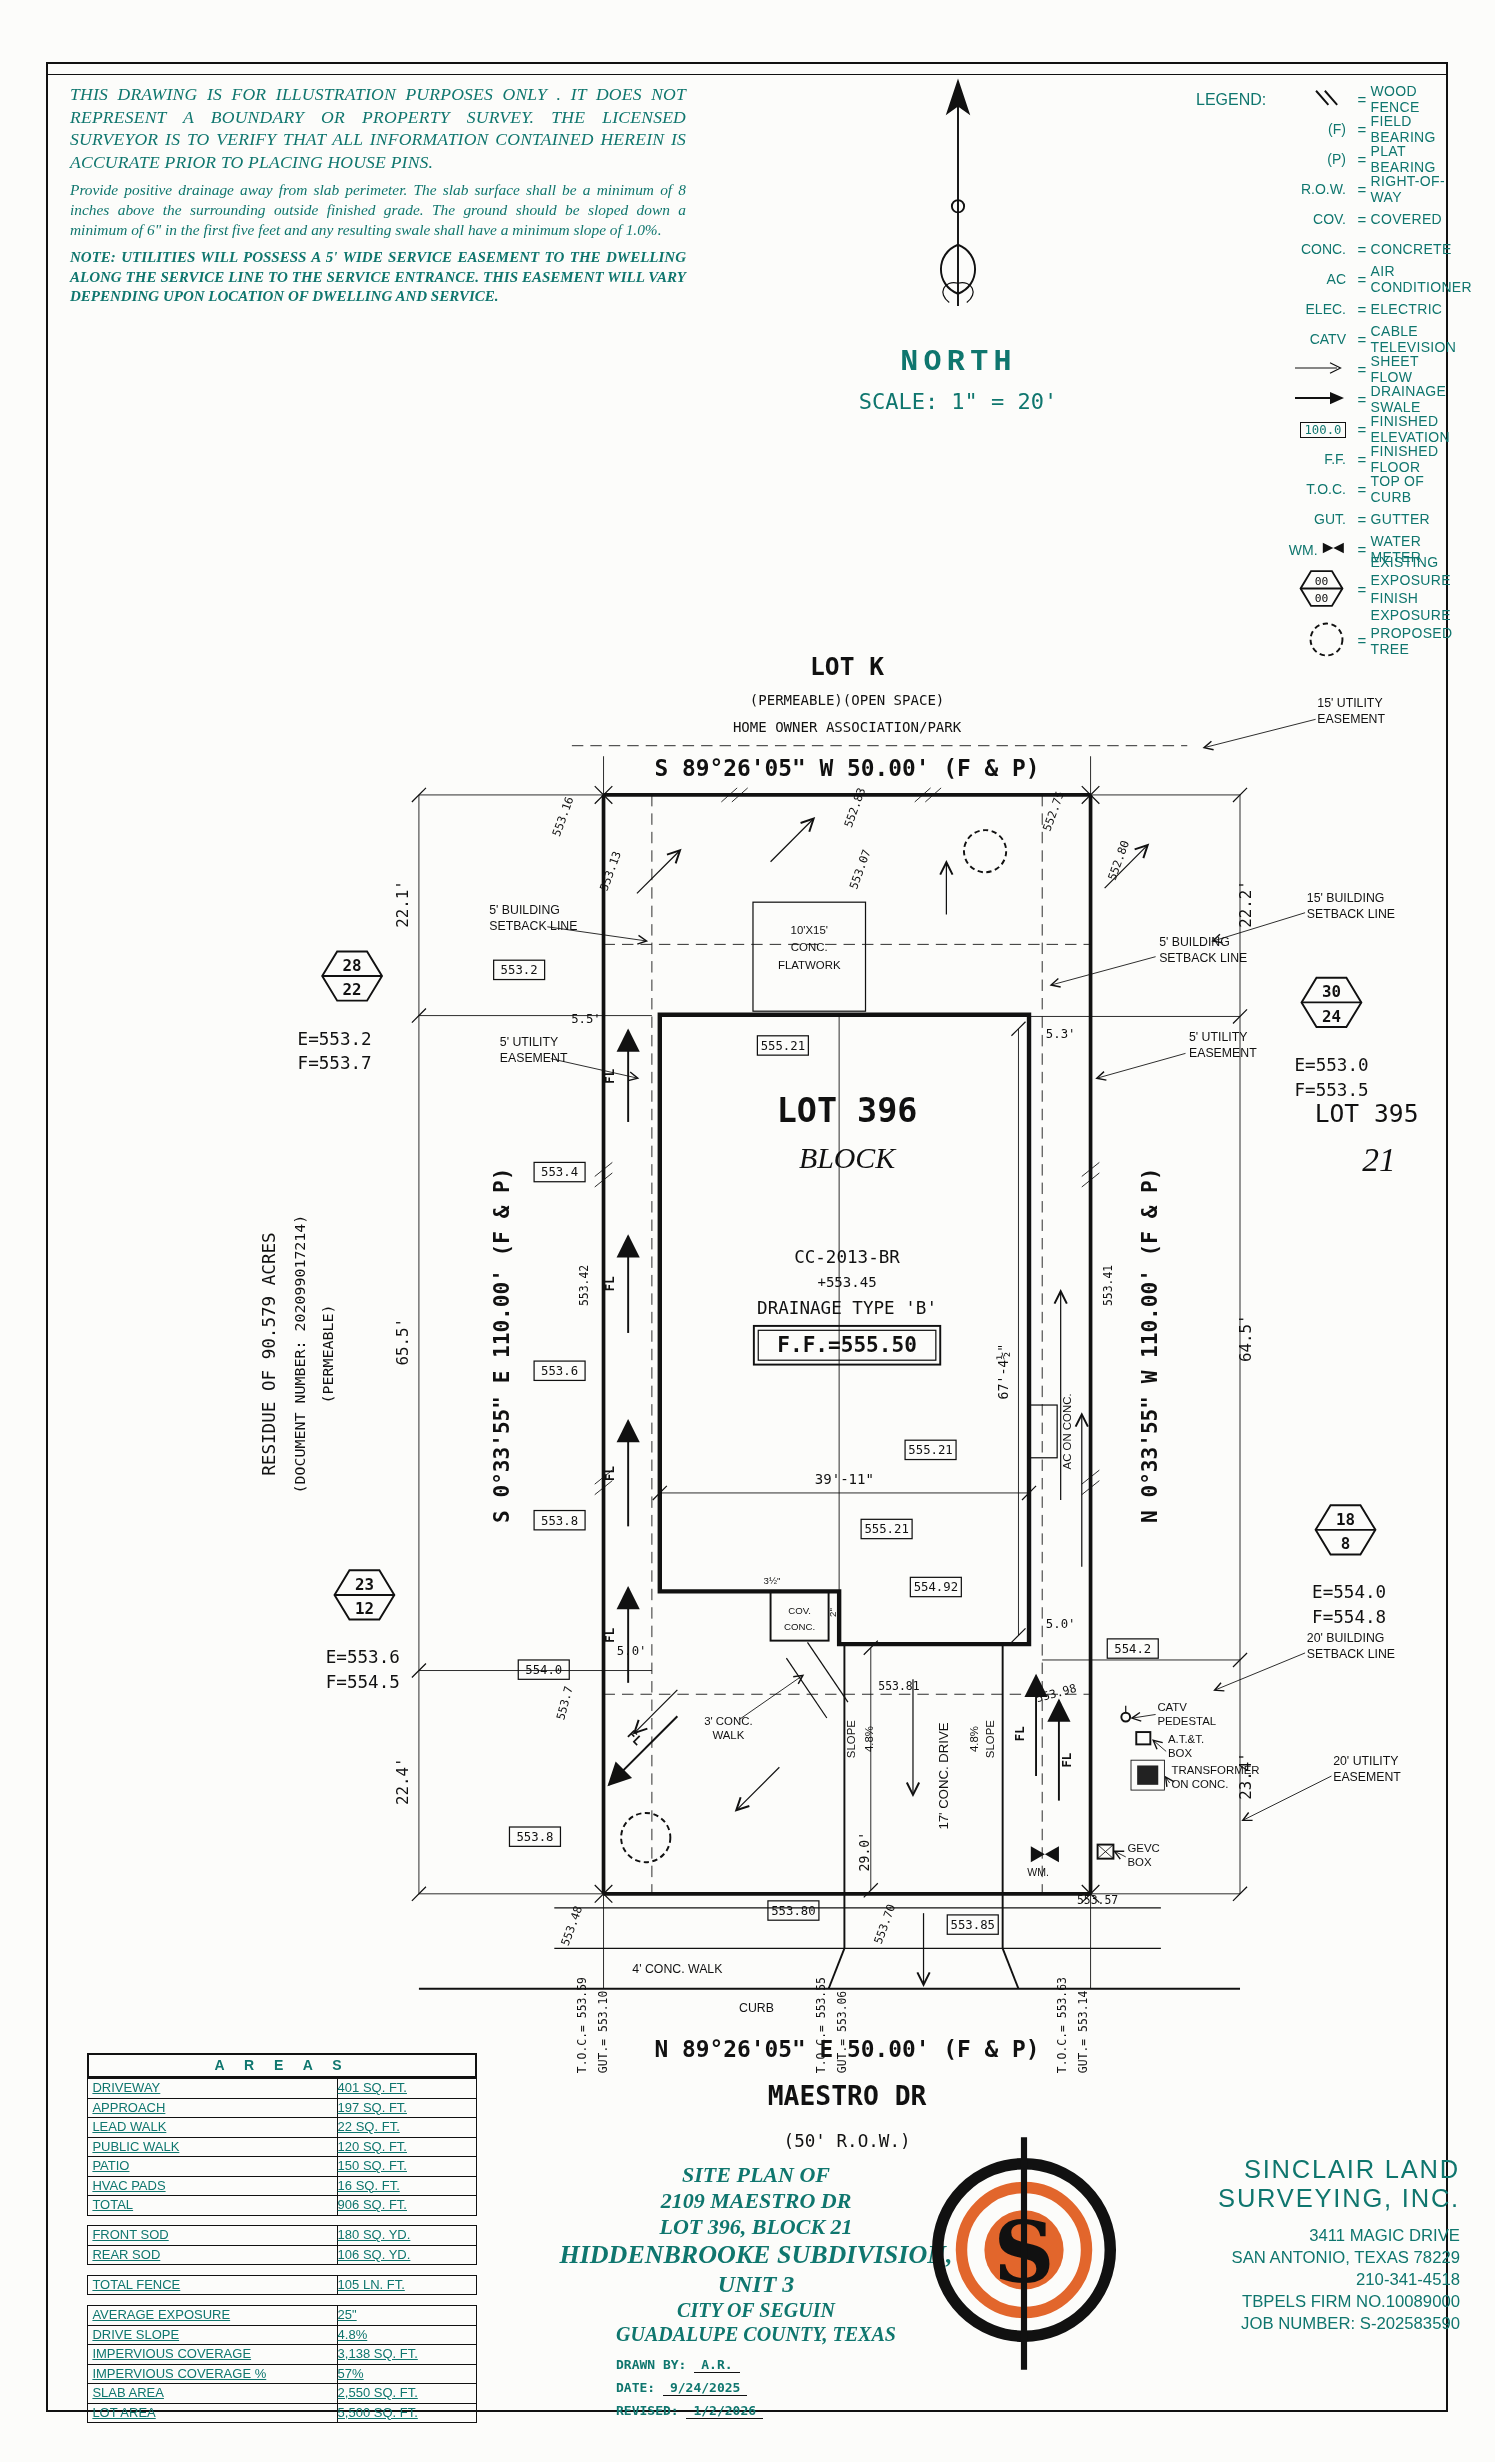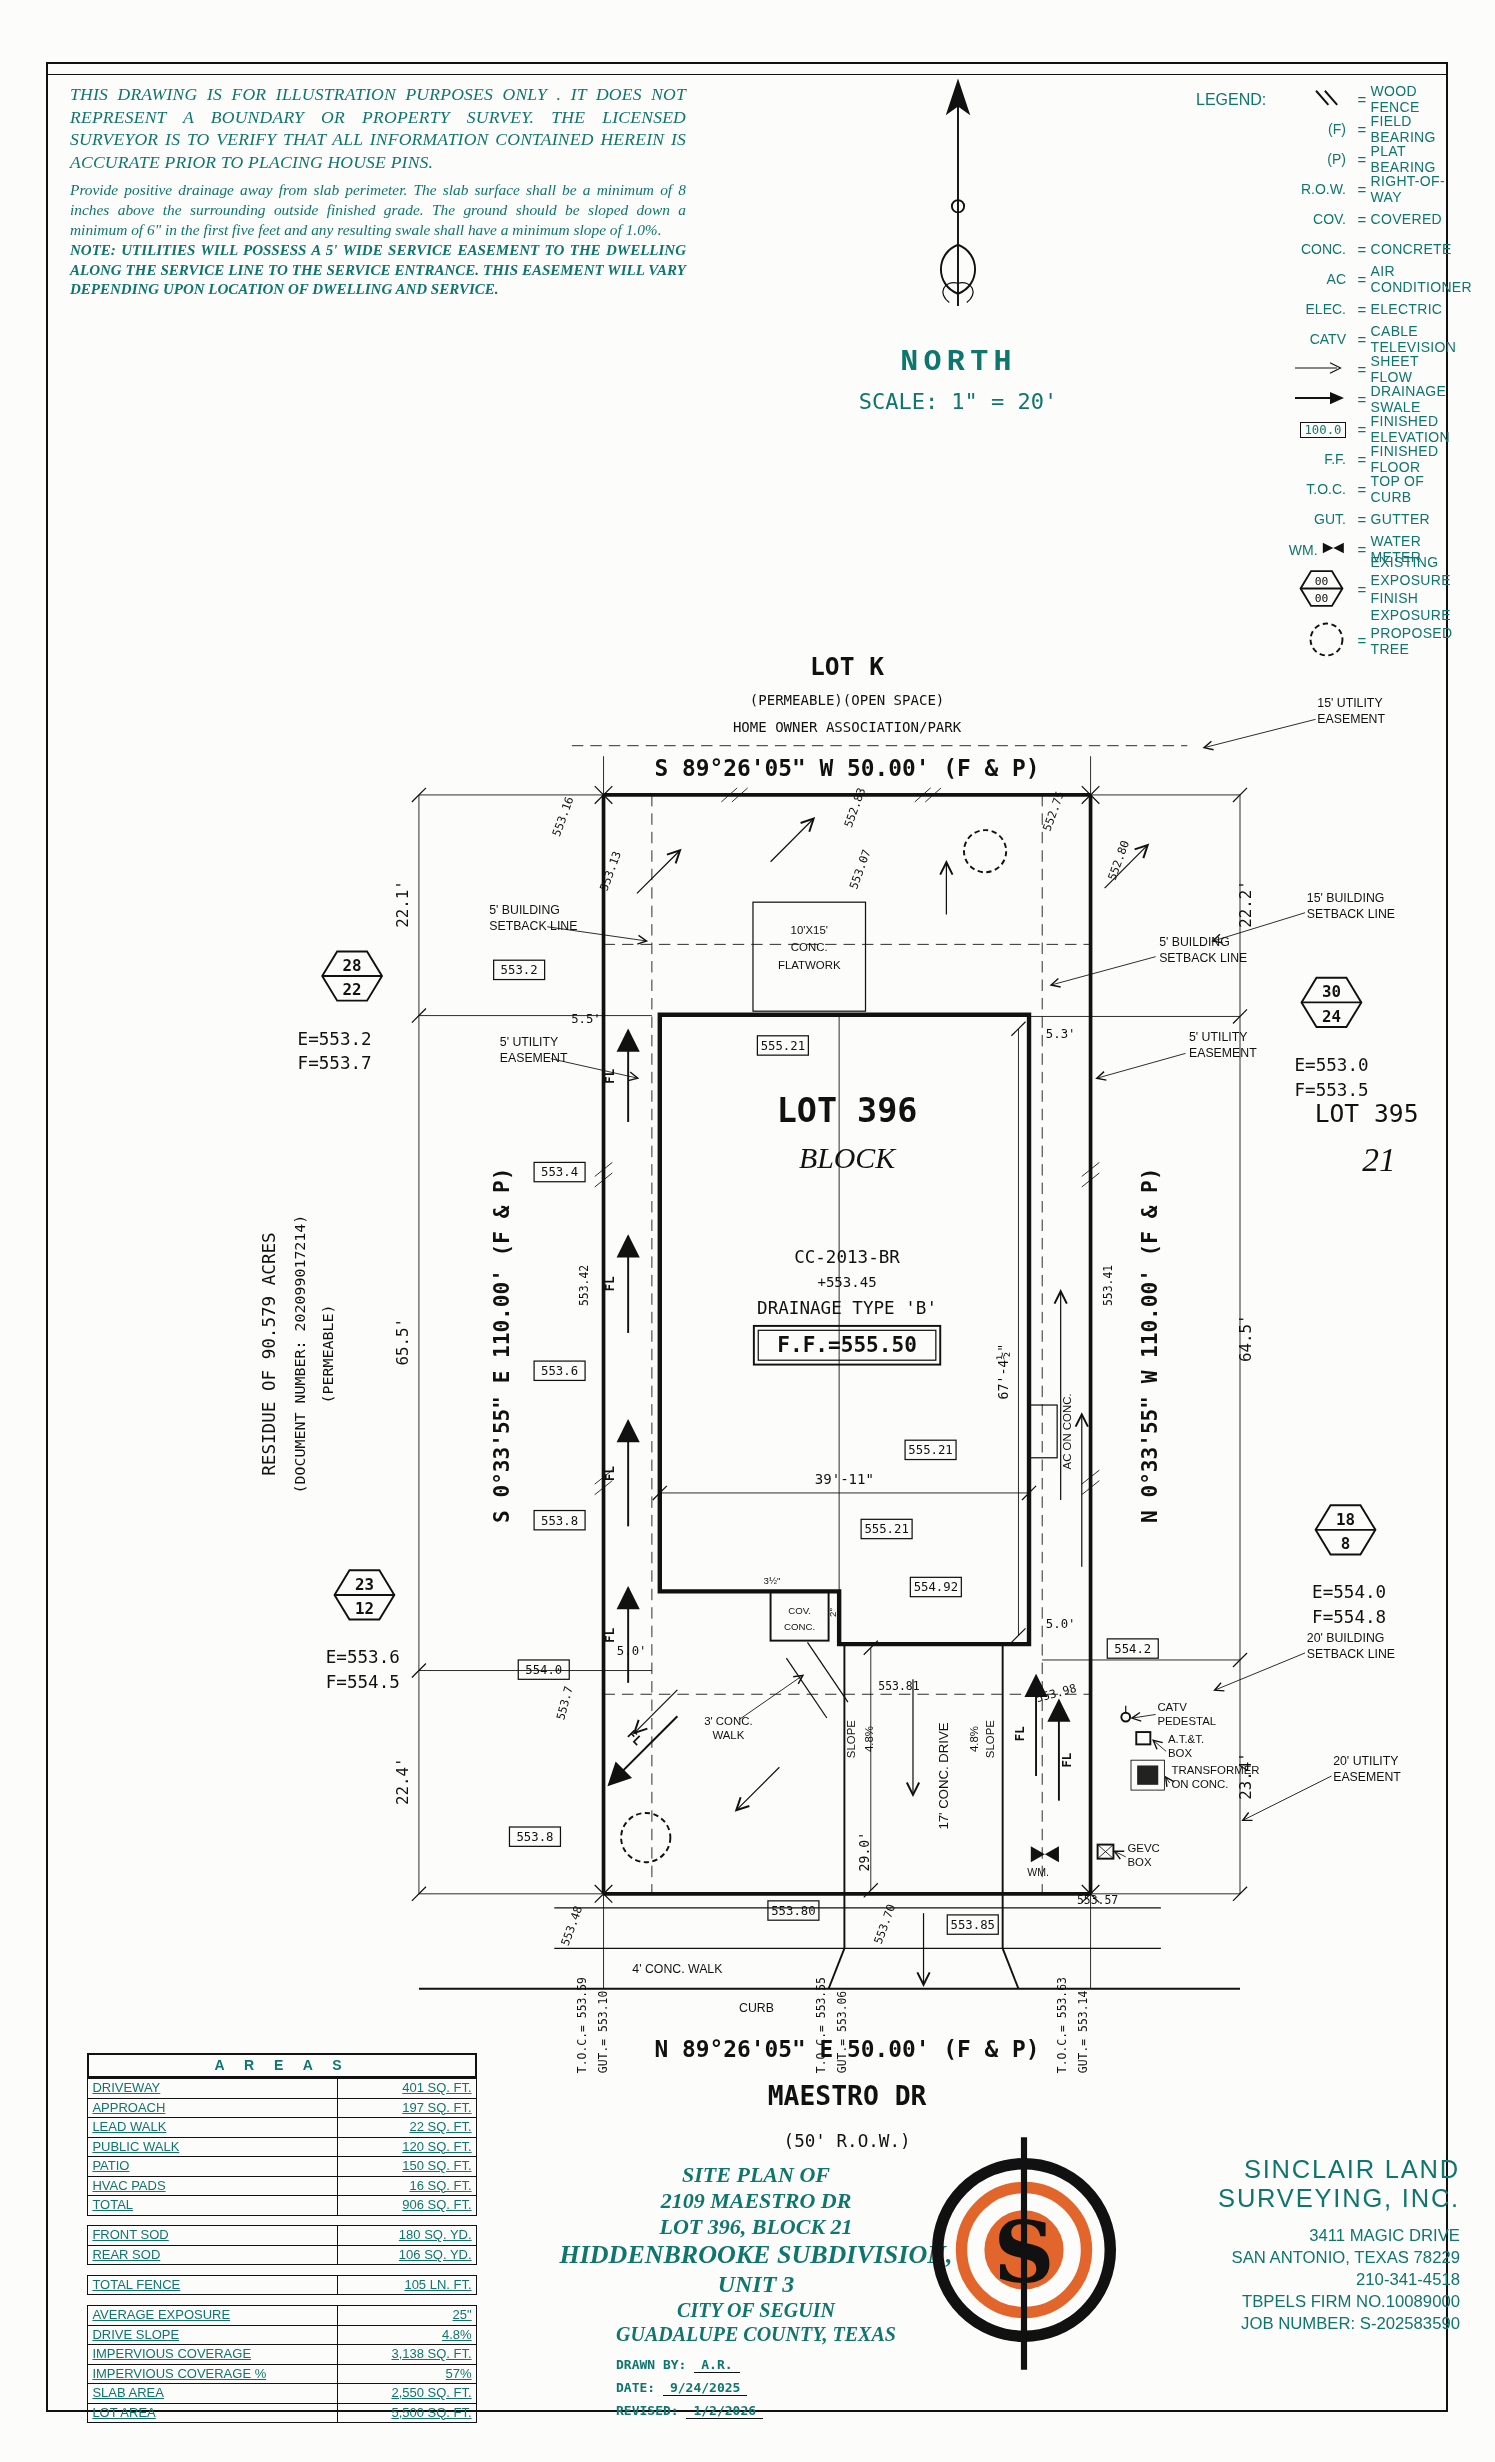--- a/index.html
+++ b/index.html
@@ -6,21 +6,21 @@
   .page{position:relative;width:1495px;height:2462px;background:#fcfcfa;overflow:hidden;
         font-family:"Liberation Sans",sans-serif;color:#0f766e;}
   .abs{position:absolute;}
   
   .frame{position:absolute;left:46px;top:62px;width:1402px;height:2350px;border:2.6px solid #111;box-sizing:border-box;}
   .frame2{position:absolute;left:46px;top:74px;width:1402px;height:0;border-top:1.8px solid #111;}
   
   .disc{position:absolute;left:70px;top:83px;width:616px;font-family:"Liberation Serif",serif;font-style:italic;text-align:justify;}
   .disc .p1{font-size:17.6px;line-height:1.28;letter-spacing:0.2px;}
   .disc .p2{font-size:15.4px;line-height:1.3;margin-top:7px;}
-  .disc .p3{font-size:15px;line-height:1.3;margin-top:1px;font-weight:bold;}
+  .disc .p3{font-size:15px;line-height:1.3;margin-top:8px;font-weight:bold;}
   
   .northlbl{position:absolute;left:844px;top:345px;width:229px;text-align:center;
             font-family:Liberation Mono, monospace;font-size:30px;font-weight:bold;letter-spacing:5.3px;}
   .scalelbl{position:absolute;left:791px;top:389px;width:334px;text-align:center;
             font-family:"DejaVu Sans Mono",monospace;font-size:22px;}
   
   .legend{position:absolute;left:1196px;top:84px;width:260px;font-size:15px;}
   .lrow{position:relative;display:flex;align-items:center;height:30px;padding-left:81px;box-sizing:border-box;}
   .lrow.tall{height:51px;}
   .ltitle{position:absolute;left:0;top:7px;font-size:16px;}
@@ -28,21 +28,21 @@
   .leq{width:17.6px;flex:none;text-align:center;}
   .llab{flex:1;font-size:14px;letter-spacing:0.3px;}
   .lbox{display:inline-block;border:1.8px solid #111;padding:0 3.5px;font-family:"DejaVu Sans Mono",monospace;font-size:12.3px;margin-left:8px;}
   .l2l div{line-height:17.6px;}
   
   .areas{position:absolute;left:67px;top:2053px;width:390px;font-size:13px;padding-left:20px;}
   .atitle{border:2.2px solid #111;text-align:center;font-weight:bold;font-size:14px;letter-spacing:8px;height:21px;line-height:21px;}
   .asec{border:1.8px solid #111;border-bottom:none;margin-bottom:9.7px;}
   .arow{display:flex;border-bottom:1.8px solid #111;height:18.5px;line-height:18.5px;text-decoration:underline;}
   .al{flex:1;padding-left:4.4px;border-right:1.8px solid #111;overflow:hidden;white-space:nowrap;}
-  .av{width:134px;text-align:right;padding-right:4.4px;flex:none;}
+  .av{width:134px;padding-right:4.4px;flex:none;}
   
   .tblock{position:absolute;left:510px;top:2162px;width:492px;text-align:center;
           font-family:"Liberation Serif",serif;font-style:italic;font-weight:bold;}
   .tb1{font-size:22px;line-height:26px;}
   .tb2{font-size:26px;line-height:30px;}
   .tb3{font-size:24px;line-height:28px;}
   .tb4{font-size:20px;line-height:24px;}
   .tmeta{position:absolute;left:616px;top:2353px;width:369px;text-align:left;
          font-family:"DejaVu Sans Mono",monospace;font-size:13px;font-weight:bold;line-height:23px;}
   .tmeta .u{border-bottom:1.8px solid #111;padding:0 7px;}

